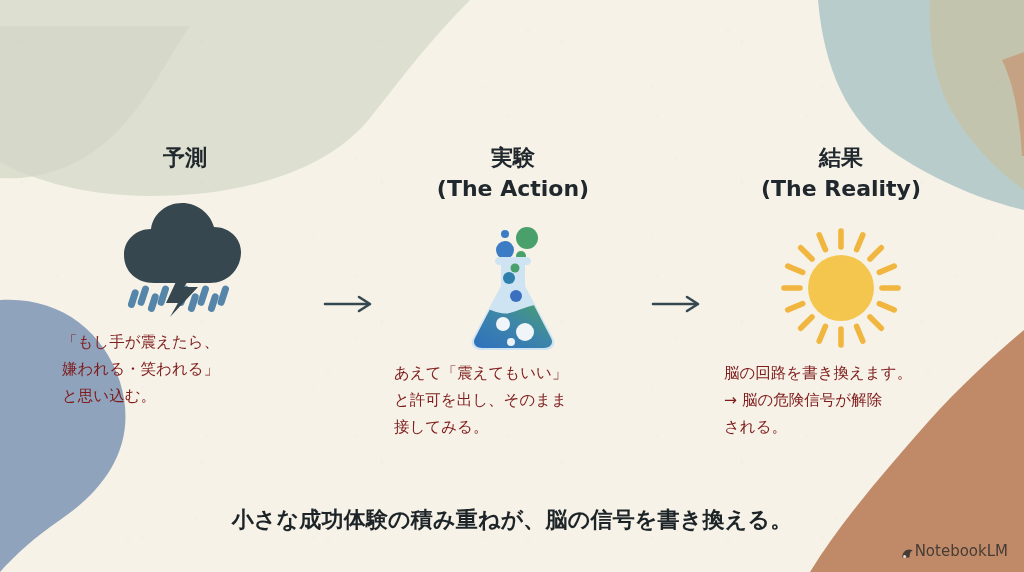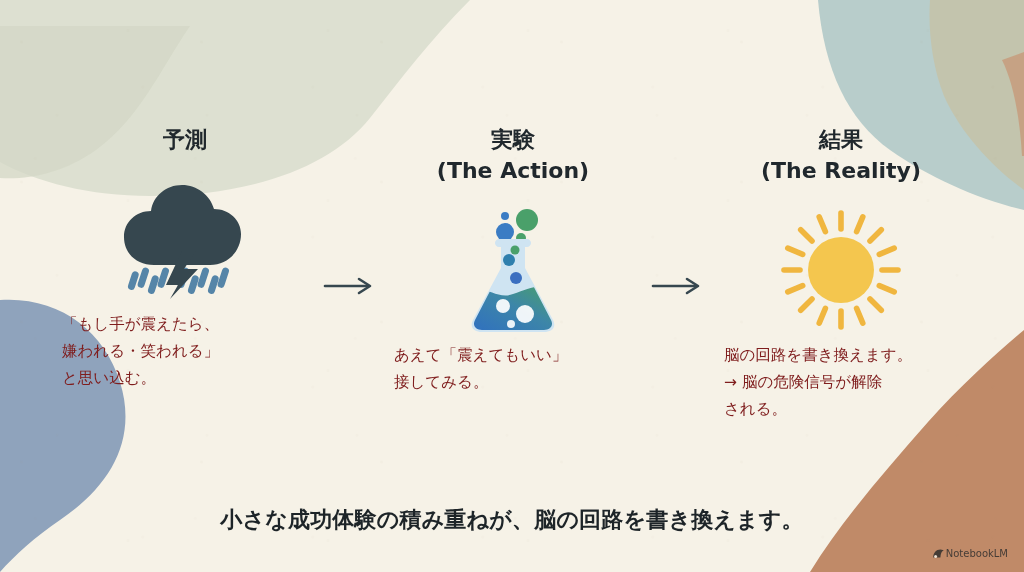--- a/index.html
+++ b/index.html
@@ -34,21 +34,21 @@
     position:absolute; top:52px; left:0; width:1024px;
     text-align:center;
     font-size:37px;
     font-weight:700;
     letter-spacing:.5px;
     color:#2e3c44;
   }
 
   .columns {
     position:absolute;
-    top:124px; left:52px;
+    top:142px; left:52px;
     width:920px;
     display:flex;
     align-items:flex-start;
   }
   .col { width:266px; flex:0 0 266px; }
   .col-head {
     text-align:center;
     font-size:22px;
     font-weight:700;
     color:#20282d;
@@ -85,22 +85,22 @@
     text-align:center;
     font-size:22px;
     font-weight:700;
     color:#1d2428;
     letter-spacing:.2px;
   }
 
   .watermark {
     position:absolute;
     right:16px; bottom:12px;
-    display:flex; align-items:center; gap:1px;
-    font-size:10px;
+    display:flex; align-items:flex-end; gap:1px;
+    font-size:15px;
     color:#2b2b2b;
     opacity:.82;
   }
 </style>
 </head>
 <body>
 
 <div id="bg">
   <svg viewBox="0 0 1024 572" xmlns="http://www.w3.org/2000/svg">
     <rect x="0" y="0" width="1024" height="572" fill="#f6f2e7"></rect>
@@ -190,20 +190,21 @@
             <circle cx="64" cy="106" r="9" fill="#ffffff" opacity="0.92"></circle>
             <circle cx="50" cy="116" r="4" fill="#ffffff" opacity="0.9"></circle>
           </g>
           <circle cx="48" cy="52" r="6" fill="#2f7fad"></circle>
           <circle cx="55" cy="70" r="6" fill="#3b6fc0"></circle>
           <circle cx="54" cy="42" r="4.5" fill="#4aa06a"></circle>
         </svg>
       </div>
       <div class="col-body">
         <div>あえて「震えてもいい」</div>
+        <div>と許可を出し、そのまま</div>
         <div>接してみる。</div>
       </div>
     </div>
 
     <div class="arrow">
       <svg width="52" height="20" viewBox="0 0 52 20" xmlns="http://www.w3.org/2000/svg">
         <path d="M2,10 L44,10" stroke="#36474f" stroke-width="2.6" stroke-linecap="round" fill="none"></path>
         <path d="M36,3 L47,10 L36,17" stroke="#36474f" stroke-width="2.6" stroke-linecap="round" stroke-linejoin="round" fill="none"></path>
       </svg>
     </div>
@@ -238,21 +239,21 @@
       </div>
       <div class="col-body">
         <div>脳の回路を書き換えます。</div>
         <div>→ 脳の危険信号が解除</div>
         <div>される。</div>
       </div>
     </div>
 
   </div>
 
-  <div class="caption">小さな成功体験の積み重ねが、脳の回路を書き換えます。</div>
+  <div class="caption">小さな成功体験の積み重ねが、脳の信号を書き換える。</div>
 
   <div class="watermark">
     <svg width="13" height="13" viewBox="0 0 13 13" xmlns="http://www.w3.org/2000/svg">
       <path d="M1.2,10.6 C1.2,5.6 4.2,2.4 8.4,2.4 C10.4,2.4 11.8,3.2 11.8,3.2 C9.6,4.2 8.6,6.6 8.4,10.6 Z" fill="#2b2b2b"></path>
       <circle cx="3.6" cy="9.4" r="1.5" fill="#f6f2e7"></circle>
     </svg>
     <span>NotebookLM</span>
   </div>
 
 </div>

